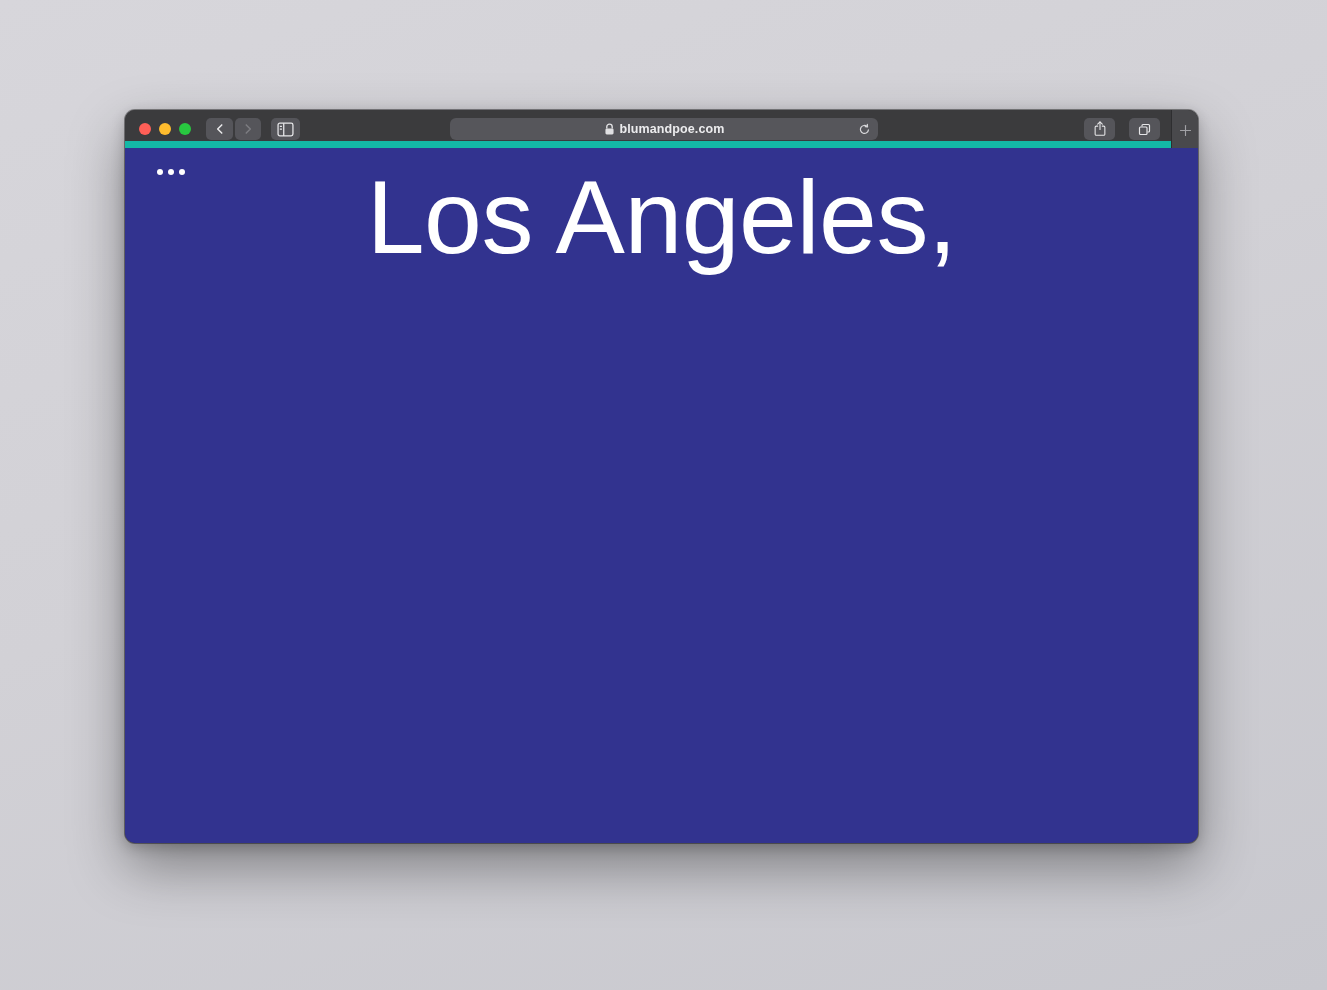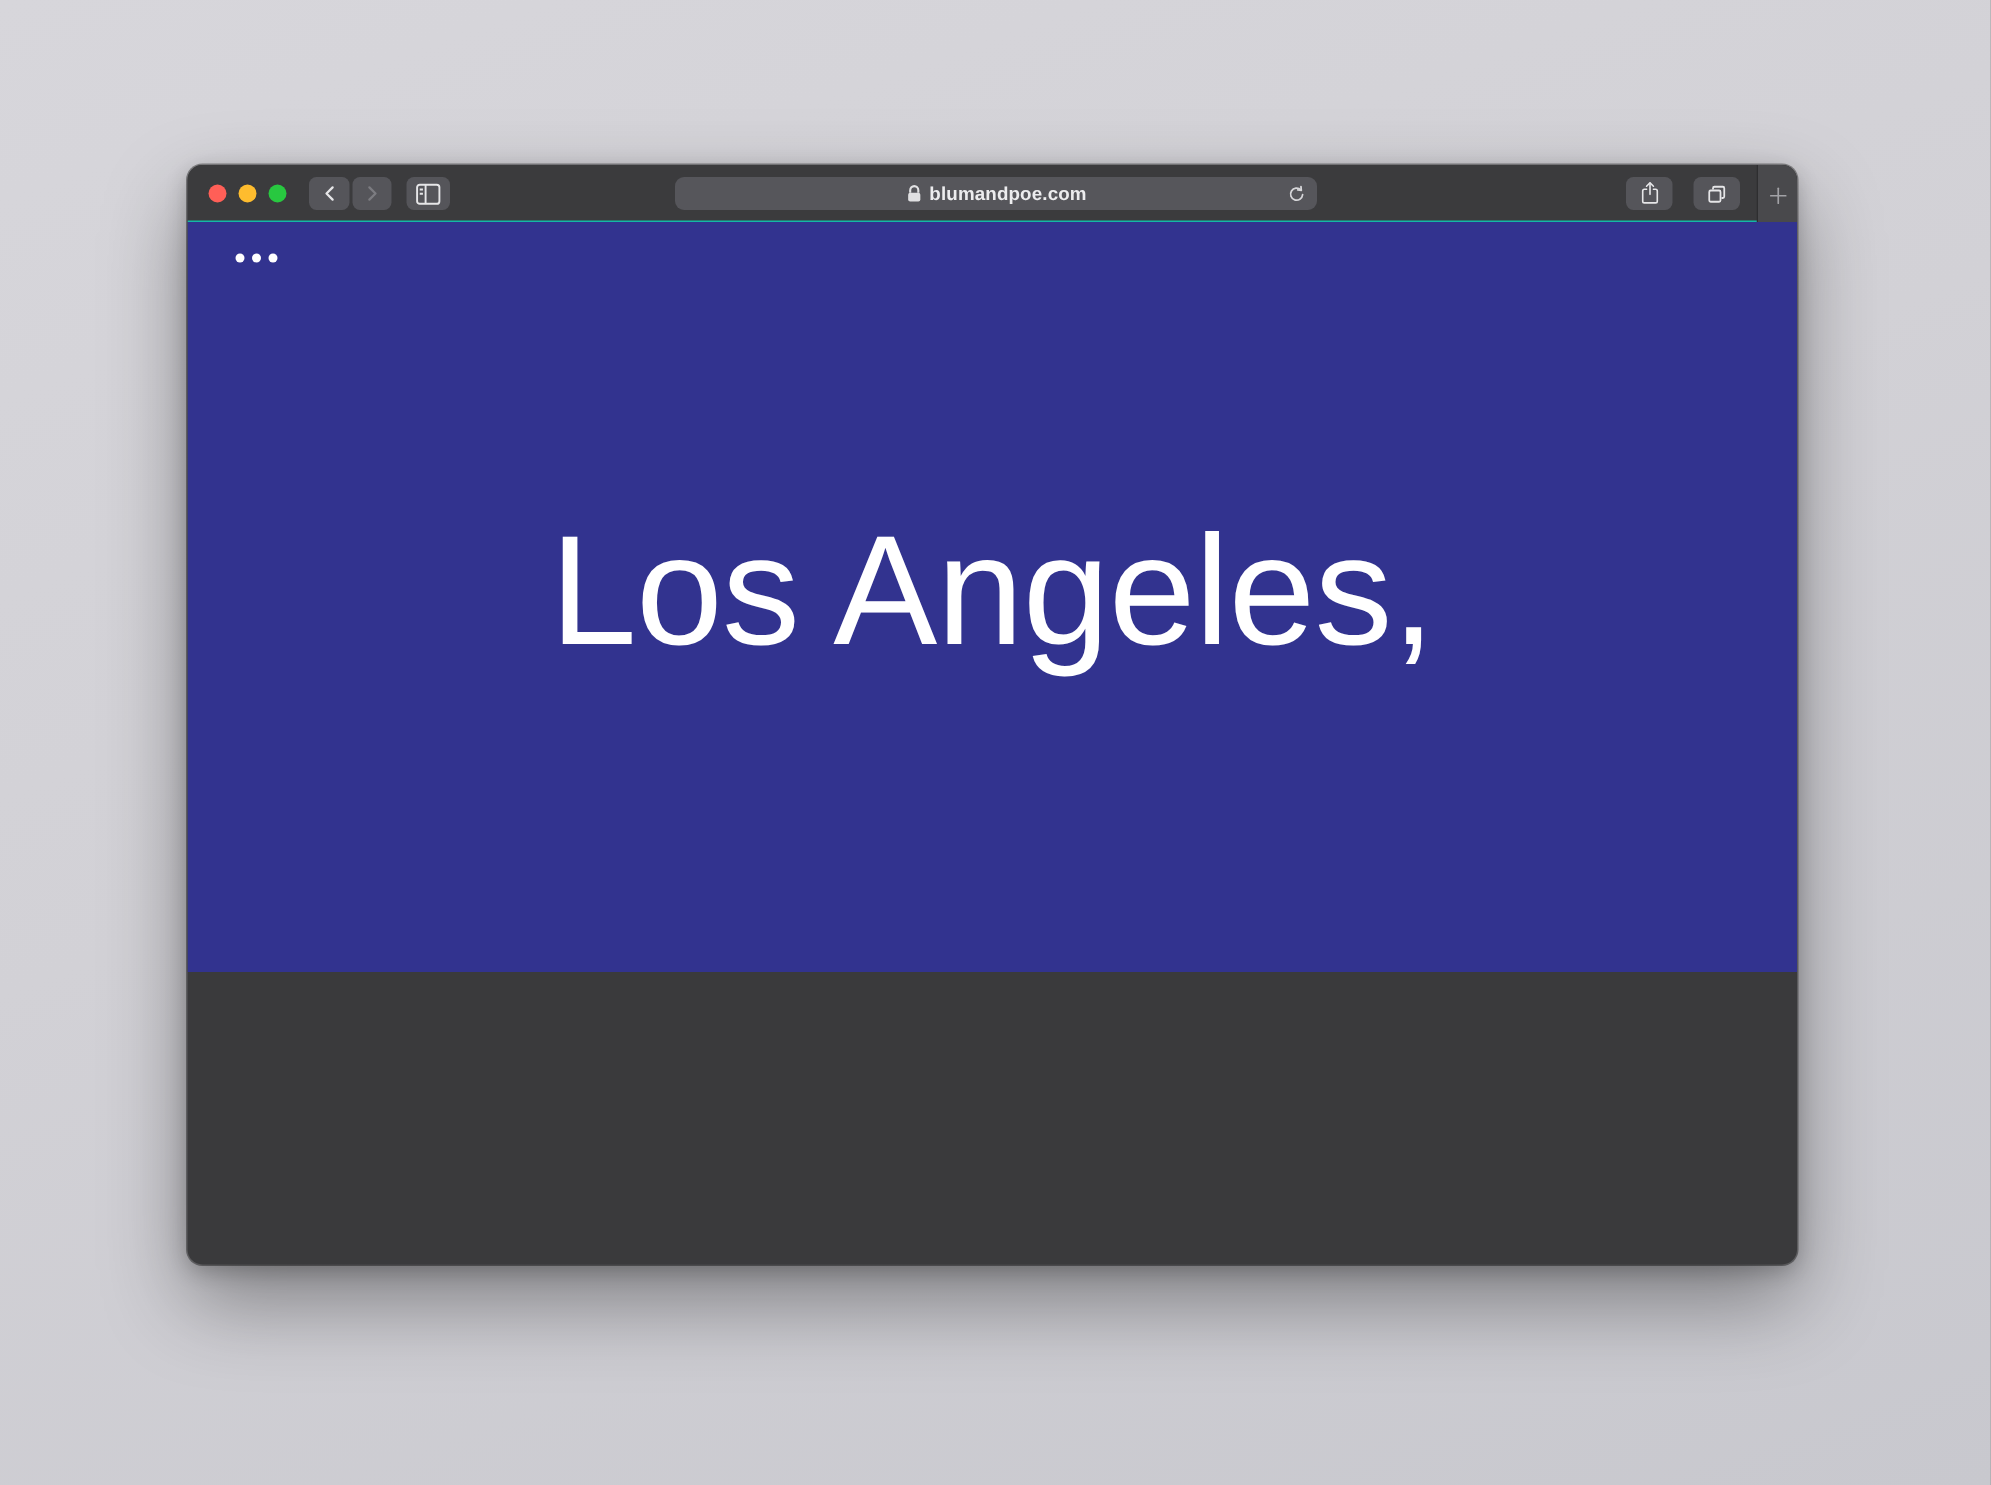--- a/index.html
+++ b/index.html
@@ -22,21 +22,21 @@
                 0 24px 55px rgba(0,0,0,0.38),
                 0 4px 14px rgba(0,0,0,0.22);
     background: #3a3a3c;
   }
 
   
   .toolbar {
     position: relative;
     height: 38px;
     background: #3b3b3d;
-    border-bottom: 1px solid #14b8a6;
+    border-bottom: 7px solid #14b8a6;
   }
   .traffic-lights {
     position: absolute; left: 14px; top: 13px;
     display: flex; gap: 8px;
   }
   .traffic-lights span {
     width: 12px; height: 12px; border-radius: 50%;
     display: block;
   }
   .tl-red    { background: #ff5f57; }
@@ -76,23 +76,23 @@
     background: #49494c;
     border-top-right-radius: 10px;
     border-left: 1px solid #2e2e30;
     display: flex; align-items: center; justify-content: center;
     padding-top: 7px;
   }
 
   
   .content {
     position: relative;
-    height: 500px;
+    height: 695px;
     background: #32338f;
-    display: flex; align-items: center; justify-content: center;
+    display: flex; align-items: flex-start; justify-content: center;
   }
   .ellipsis-menu {
     position: absolute; left: 32px; top: 21px;
     display: flex; gap: 5px;
     cursor: pointer;
   }
   .ellipsis-menu i {
     width: 6px; height: 6px; border-radius: 50%;
     background: #ffffff; display: block;
   }

